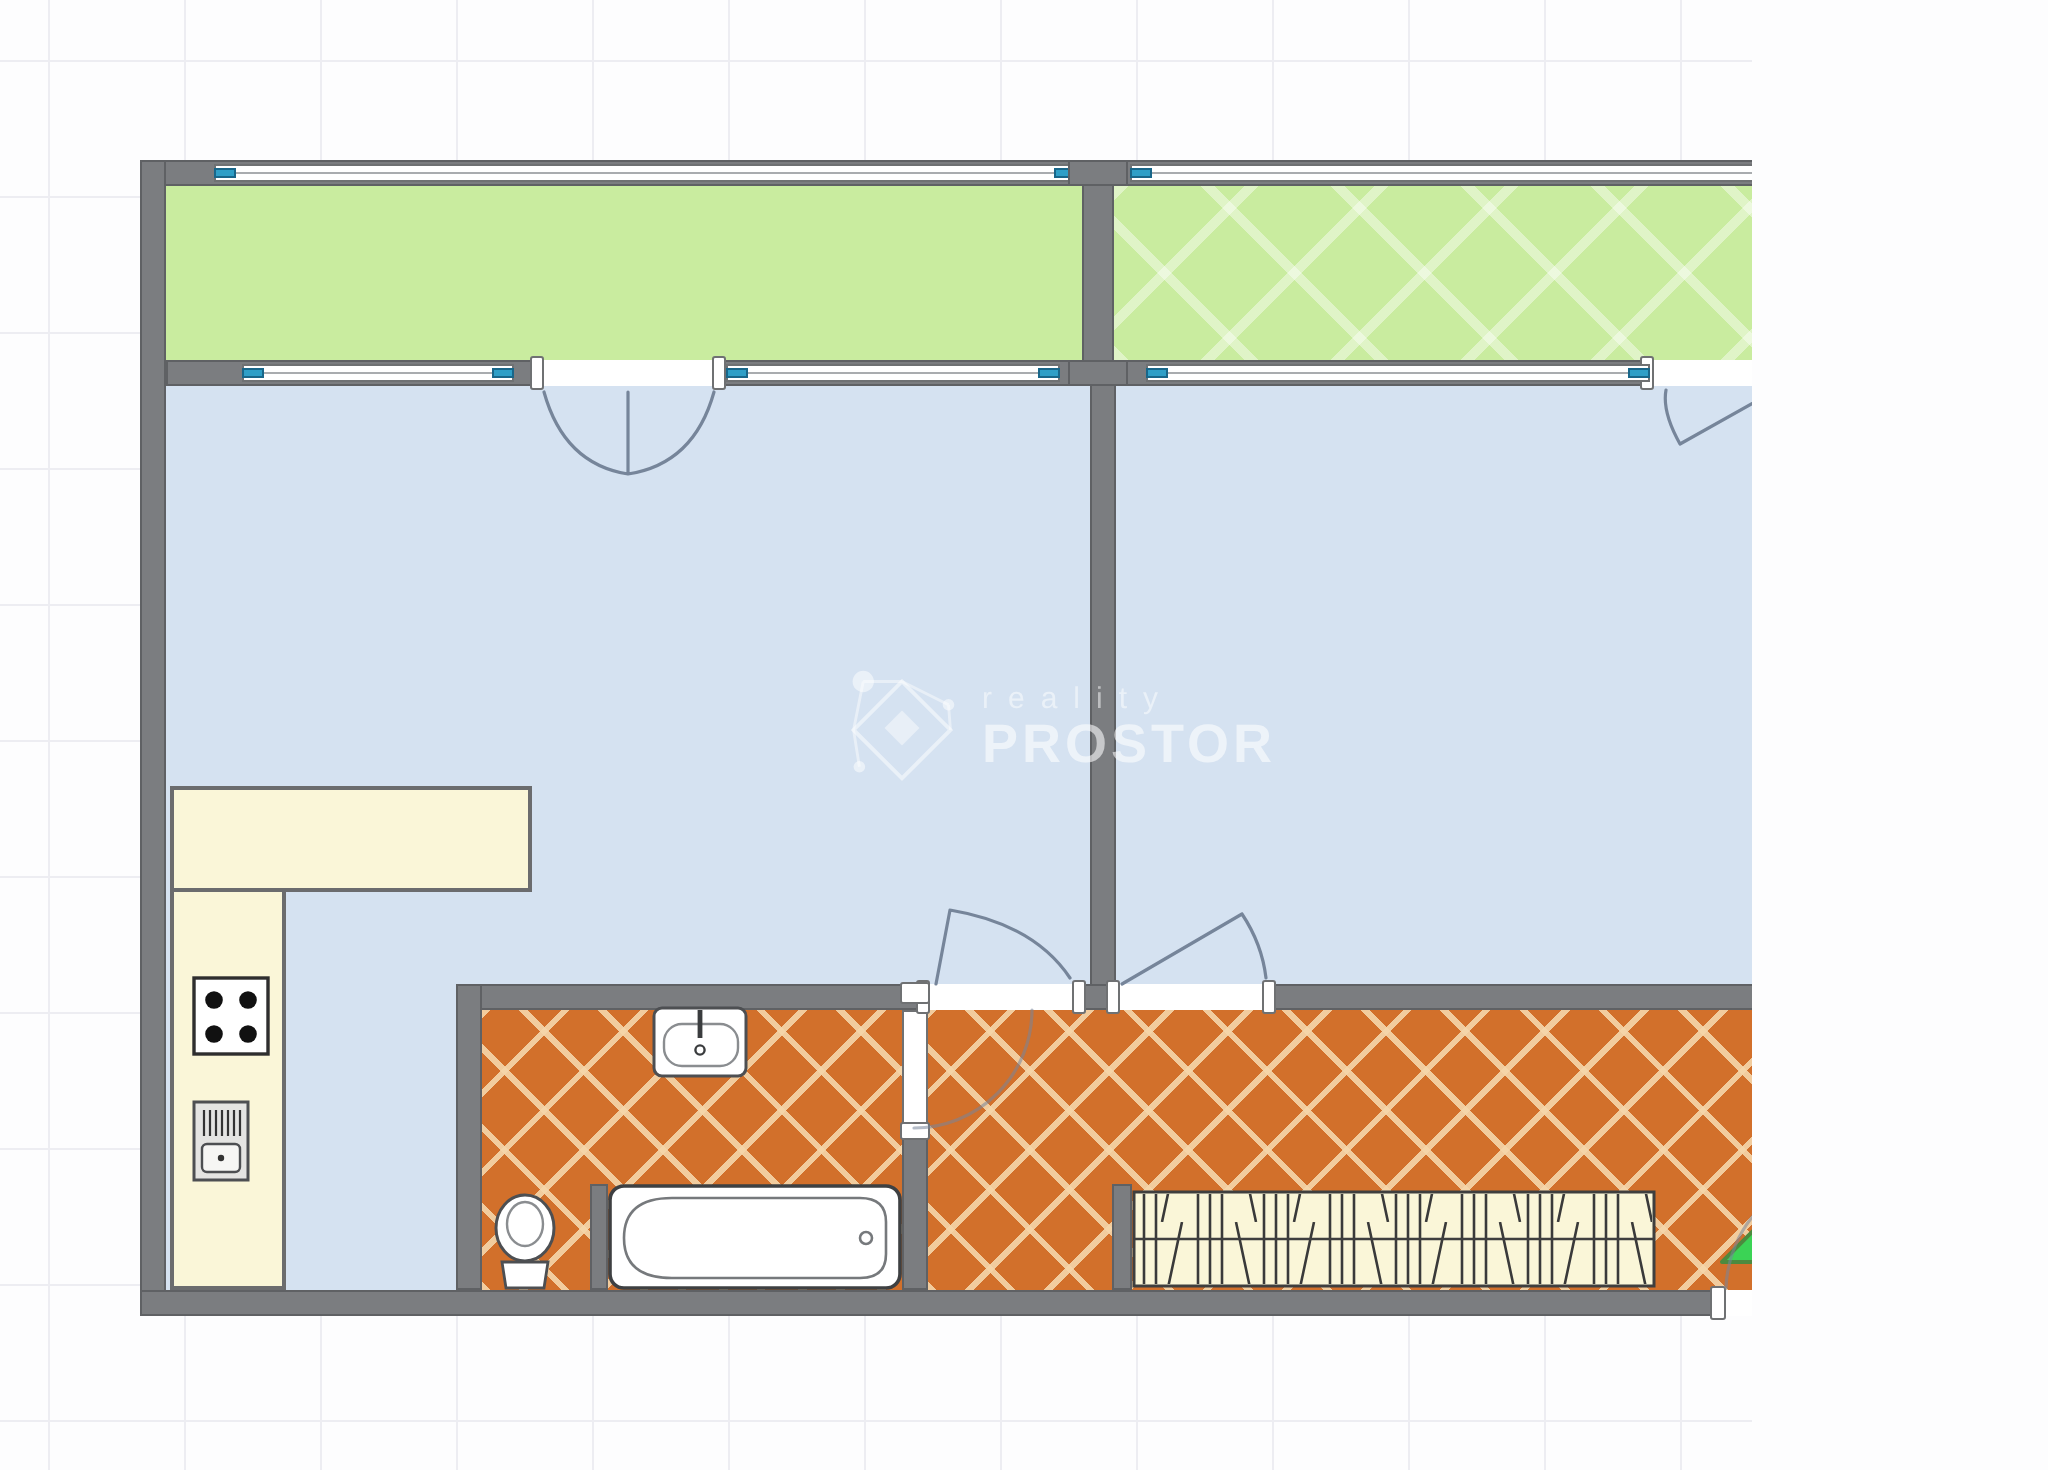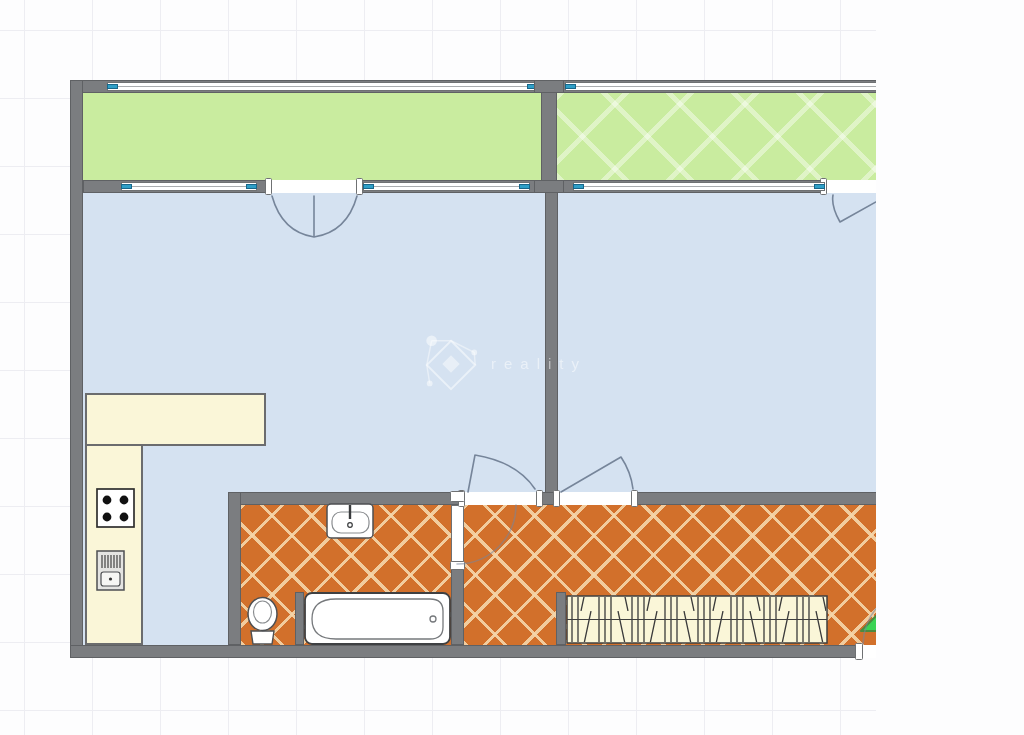--- a/index.html
+++ b/index.html
@@ -176,15 +176,16 @@
     <svg width="62" height="62" viewBox="0 0 64 64">
       <polygon points="32,8 57,33 32,58 7,33" fill="none" stroke="rgba(255,255,255,0.5)" stroke-width="2"></polygon>
       <polygon points="32,23 41,32 32,41 23,32" fill="rgba(255,255,255,0.45)"></polygon>
       <circle cx="12" cy="8" r="5.5" fill="rgba(255,255,255,0.5)"></circle>
       <circle cx="56" cy="20" r="3" fill="rgba(255,255,255,0.5)"></circle>
       <circle cx="10" cy="52" r="3" fill="rgba(255,255,255,0.5)"></circle>
       <path d="M12,8 L32,8 M12,8 L7,33 M56,20 L57,33 M56,20 L32,8 M10,52 L7,33" stroke="rgba(255,255,255,0.45)" stroke-width="1.5" fill="none"></path>
     </svg>
     <div class="wm-text">
       <span class="wm-r">reality</span>
+      <span class="wm-p">PROSTOR</span>
     </div>
   </div>
 </div>
 
 </body></html>

